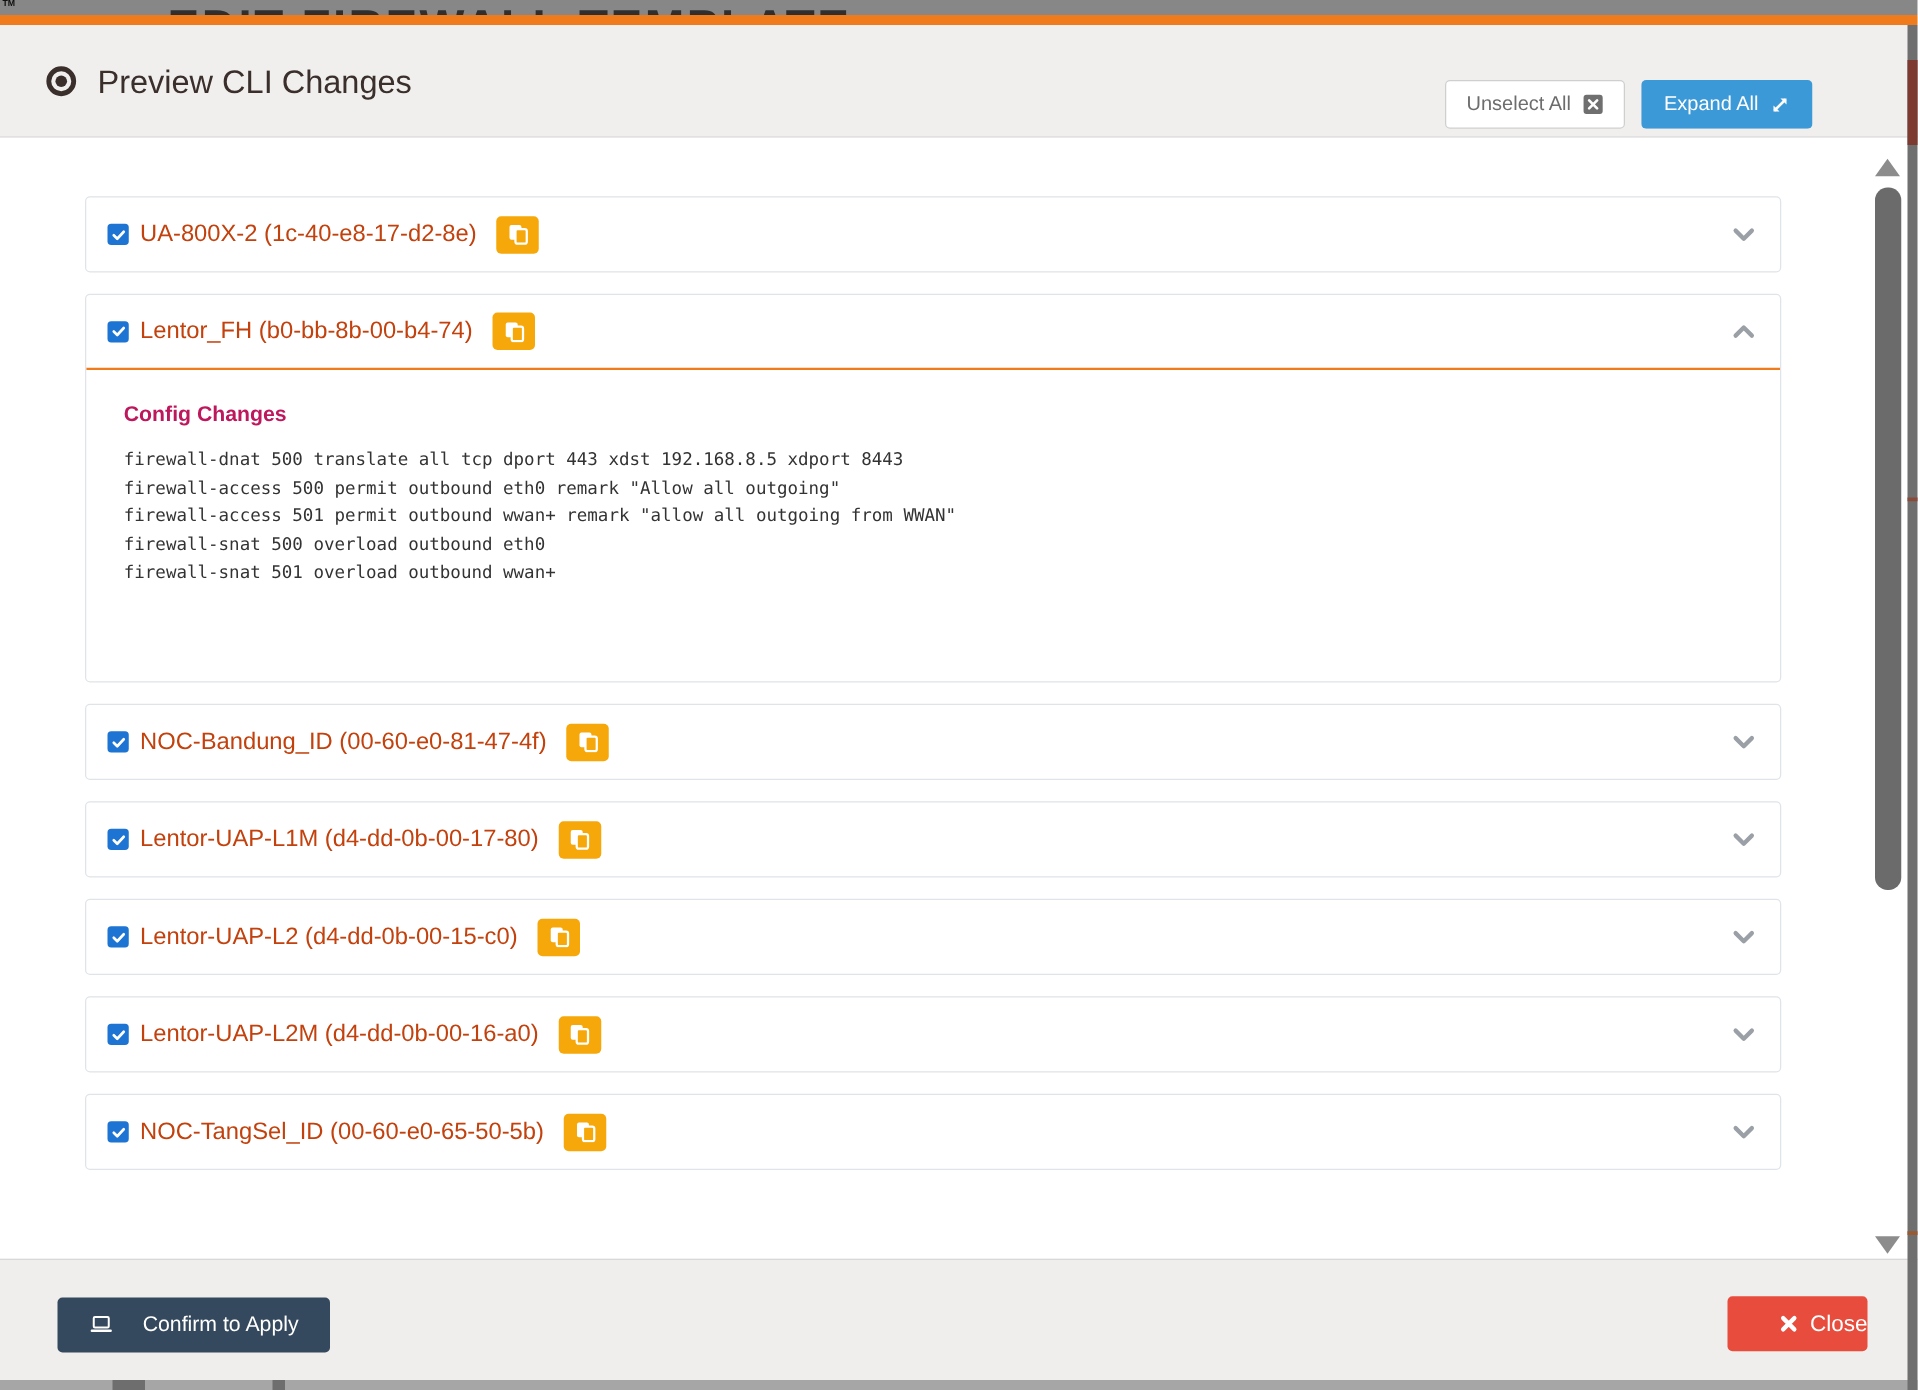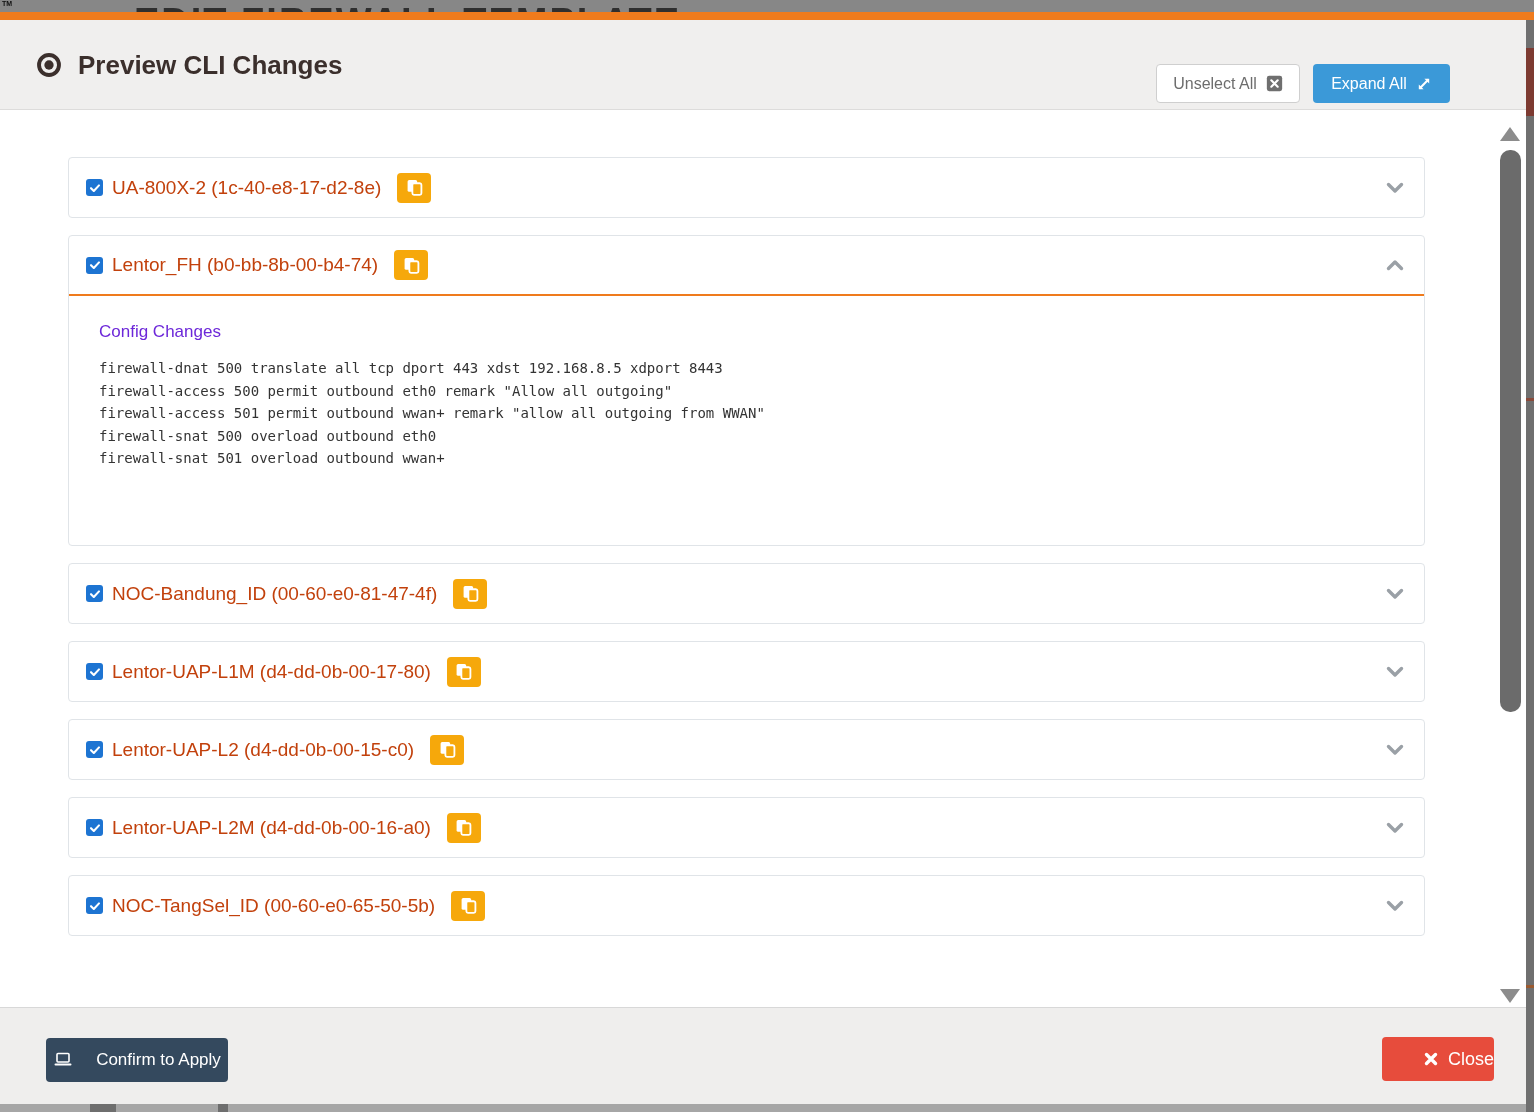--- a/index.html
+++ b/index.html
@@ -21,21 +21,21 @@
                  background:#6f6f6f; z-index:60; }
   .right-strip .seg-red { position:absolute; top:28px; left:0; width:8px; height:68px; background:#7d3a31; }
   .right-strip .seg-line1 { position:absolute; top:378px; left:0; width:8px; height:3px; background:#8a4a3a; }
   .right-strip .seg-line2 { position:absolute; top:965px; left:0; width:8px; height:3px; background:#9a5a30; }
 
   
   .modal-header { position:absolute; left:0; top:20px; width:1534px; height:90px;
                   background:#f0efee; border-bottom:1px solid #dddcdb; z-index:10; }
   .modal-title-wrap { position:absolute; left:36px; top:0; height:90px; display:flex;
                       align-items:center; gap:16px; color:#3b2f2c; }
-  .modal-title { font-size:26px; font-weight:700; }
+  .modal-title { font-size:26px; font-weight:400; }
 
   .hdr-buttons { position:absolute; right:84px; top:44px; display:flex; gap:13px; z-index:11; }
   .btn { display:flex; align-items:center; justify-content:center; gap:9px;
          height:39px; border-radius:4px; font-size:16px; cursor:pointer; border:1px solid transparent; }
   .btn-unselect { width:144px; background:#fff; border-color:#cfcfcf; color:#6d6d6d; }
   .btn-expand { width:137px; background:#3B99D8; color:#fff; }
 
   .modal-body { position:absolute; left:0; top:110px; width:1534px; height:897px;
                 background:#fff; z-index:5; }
 
@@ -47,38 +47,38 @@
                                        border-radius:4px 4px 0 0; }
   .checkbox { width:17px; height:17px; border-radius:3px; background:#1D74D2; flex:0 0 17px;
               display:flex; align-items:center; justify-content:center; margin-right:9px; cursor:pointer; }
   .device-label { font-size:19px; color:#c2410c; white-space:nowrap; }
   .copy-btn { margin-left:16px; width:34px; height:30px; border:none; border-radius:4px;
               background:#F6A80B; display:flex; align-items:center; justify-content:center; cursor:pointer; }
   .chevron { position:absolute; right:19px; top:50%; transform:translateY(-50%); cursor:pointer;
              display:flex; align-items:center; }
 
   .config-area { padding:26px 30px 0 30px; height:249px; }
-  .config-title { font-size:17px; font-weight:400; color:#6d28d9; margin-bottom:15px; }
+  .config-title { font-size:17px; font-weight:700; color:#be185d; margin-bottom:15px; }
   .config-pre { font-family:"DejaVu Sans Mono", monospace; font-size:14px; line-height:22.5px;
                 color:#333; white-space:pre; }
 
   
   .scroll-up { position:absolute; left:1500px; top:127px; width:0; height:0; z-index:20;
                border-left:10px solid transparent; border-right:10px solid transparent;
                border-bottom:14px solid #8c8c8c; cursor:pointer; }
   .scroll-thumb { position:absolute; left:1500px; top:150px; width:21px; height:562px;
                   background:#6b6b6b; border-radius:10px; z-index:20; cursor:pointer; }
   .scroll-down { position:absolute; left:1500px; top:989px; width:0; height:0; z-index:20;
                  border-left:10px solid transparent; border-right:10px solid transparent;
                  border-top:14px solid #8c8c8c; cursor:pointer; }
 
   
   .modal-footer { position:absolute; left:0; top:1007px; width:1534px; height:97px;
                   background:#efeeed; border-top:1px solid #d8d8d8; z-index:10; }
-  .btn-confirm { position:absolute; left:46px; top:30px; width:182px; height:44px;
+  .btn-confirm { position:absolute; left:46px; top:30px; width:218px; height:44px;
                  background:#34495E; color:#fff; border:none; border-radius:4px;
                  font-size:17px; display:flex; align-items:center; justify-content:center;
                  gap:23px; cursor:pointer; font-family:"Liberation Sans", sans-serif; }
   .btn-close { position:absolute; right:40px; top:29px; width:112px; height:44px;
                background:#E74C3C; color:#fff; border:none; border-radius:4px;
                font-size:18px; display:flex; align-items:center; justify-content:flex-end;
                gap:10px; cursor:pointer; font-family:"Liberation Sans", sans-serif; }
 
   .bottom-strip { position:absolute; left:0; top:1104px; width:1534px; height:8px;
                   background:#a6a6a6; z-index:15; }

